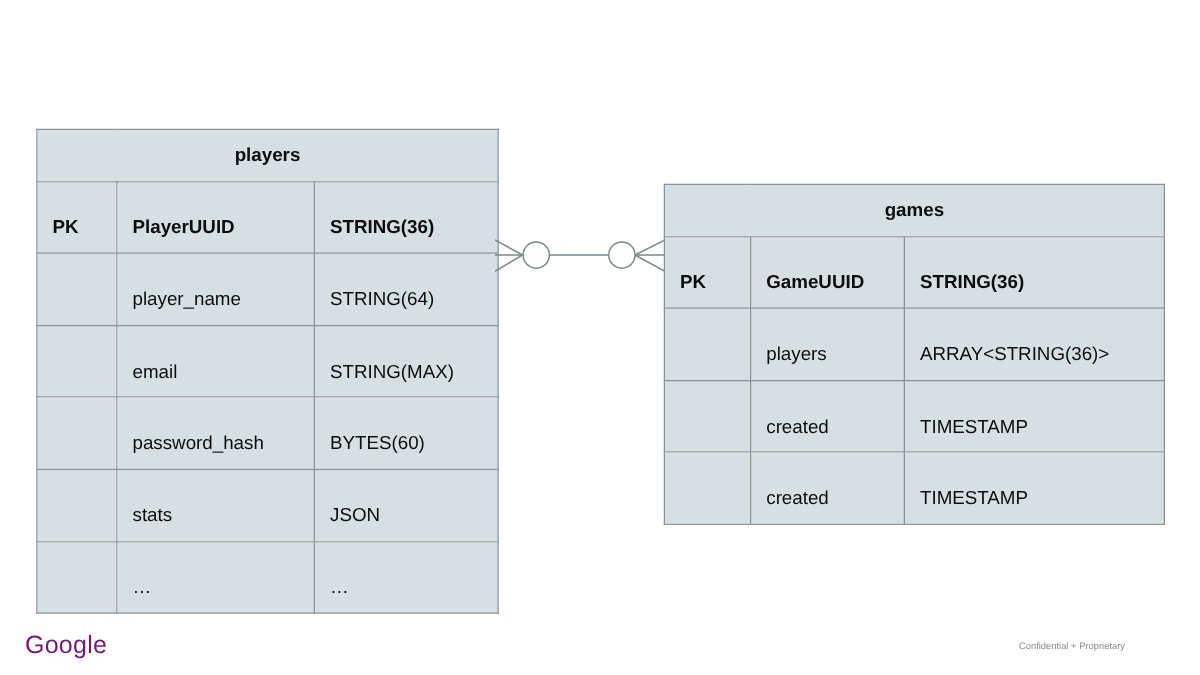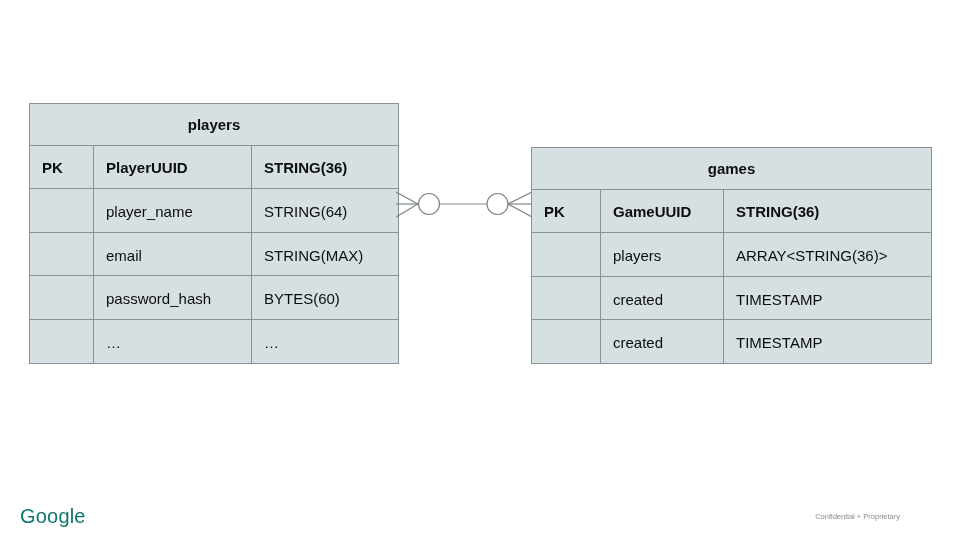--- a/index.html
+++ b/index.html
@@ -5,33 +5,33 @@
   html,body { margin:0; padding:0; background:#e8e8e8; }
   .slide {
     position:relative; width:960px; height:540px; background:#ffffff;
     font-family:"Liberation Sans", sans-serif; overflow:hidden;
   }
   table.etable {
     position:absolute; border-collapse:collapse; table-layout:fixed;
   }
   .etable td {
     border:1px solid #8a9294; background:#d6e0e3;
-    font-size:15px; color:#0d0d0d; padding:2px 4px 0 12px;
+    font-size:15px; color:#0d0d0d; padding:16px 4px 0 12px;
     vertical-align:middle; height:40.6px; overflow:hidden; white-space:nowrap;
   }
   .etable td.title { text-align:center; font-weight:bold; padding:0; }
   .b { font-weight:bold; }
   .players { left:29px; top:103px; width:369px; }
   .games   { left:531px; top:147px; width:400px; }
   .connector { position:absolute; left:396px; top:186px; }
   .connector line, .connector circle { stroke:#7d8688; stroke-width:1.2; }
   .connector circle { fill:#ffffff; }
   .google-logo {
     position:absolute; left:20px; top:505px;
-    font-size:20px; color:#0f766e; letter-spacing:0.2px;
+    font-size:20px; color:#701a75; letter-spacing:0.2px;
   }
   .confidential {
     position:absolute; right:60px; top:512px;
     font-size:7.5px; color:#8a8a8a;
   }
 </style>
 </head>
 <body>
 
 <div class="slide">
@@ -58,20 +58,25 @@
       </tr>
       <tr>
         <td></td>
         <td>email</td>
         <td>STRING(MAX)</td>
       </tr>
       <tr>
         <td></td>
         <td>password_hash</td>
         <td>BYTES(60)</td>
+      </tr>
+      <tr>
+        <td></td>
+        <td>stats</td>
+        <td>JSON</td>
       </tr>
       <tr>
         <td></td>
         <td>…</td>
         <td>…</td>
       </tr>
     </tbody>
   </table>
 
   <table class="etable games">

